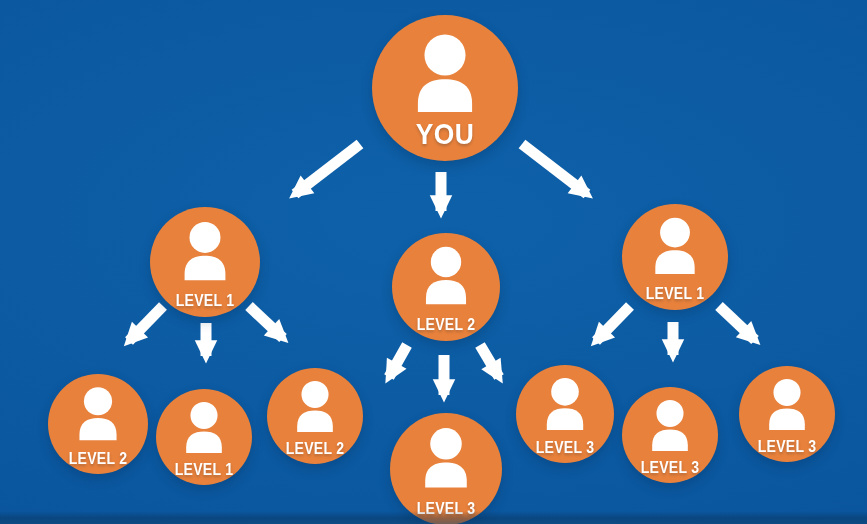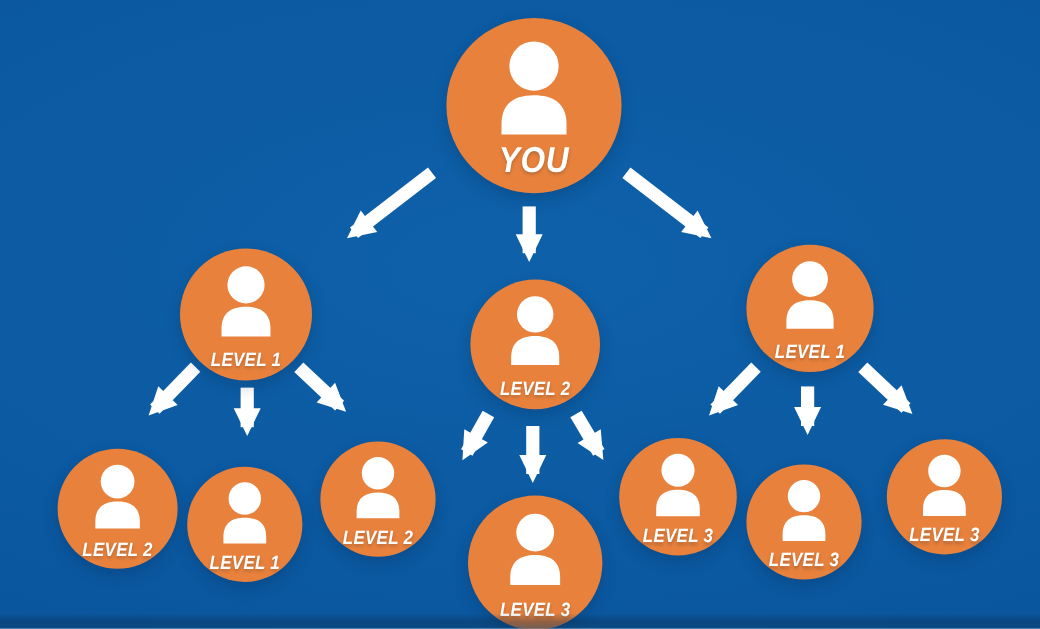--- a/index.html
+++ b/index.html
@@ -6,21 +6,20 @@
   .canvas {
     position:relative;
     width:867px; height:524px;
     overflow:hidden;
     background:
       radial-gradient(ellipse 120% 90% at 50% 42%,
         var(--background-light,#0e61a9) 0%,
         var(--background,#0b58a0) 62%,
         var(--background-dark,#09519a) 100%);
     font-family:"Liberation Sans", sans-serif;
-    font-style:italic;
   }
   .bottom-strip {
     position:absolute; left:0; right:0; bottom:0; height:13px;
     background:linear-gradient(180deg, rgba(9,40,70,0) 0%, rgba(9,42,75,.38) 55%, rgba(16,66,110,.55) 100%);
     pointer-events:none;
   }
   .edges { position:absolute; left:0; top:0; width:867px; height:524px; }
   .edges line { stroke:var(--arrow,#ffffff); stroke-width:11; }
   .node {
     position:absolute;

